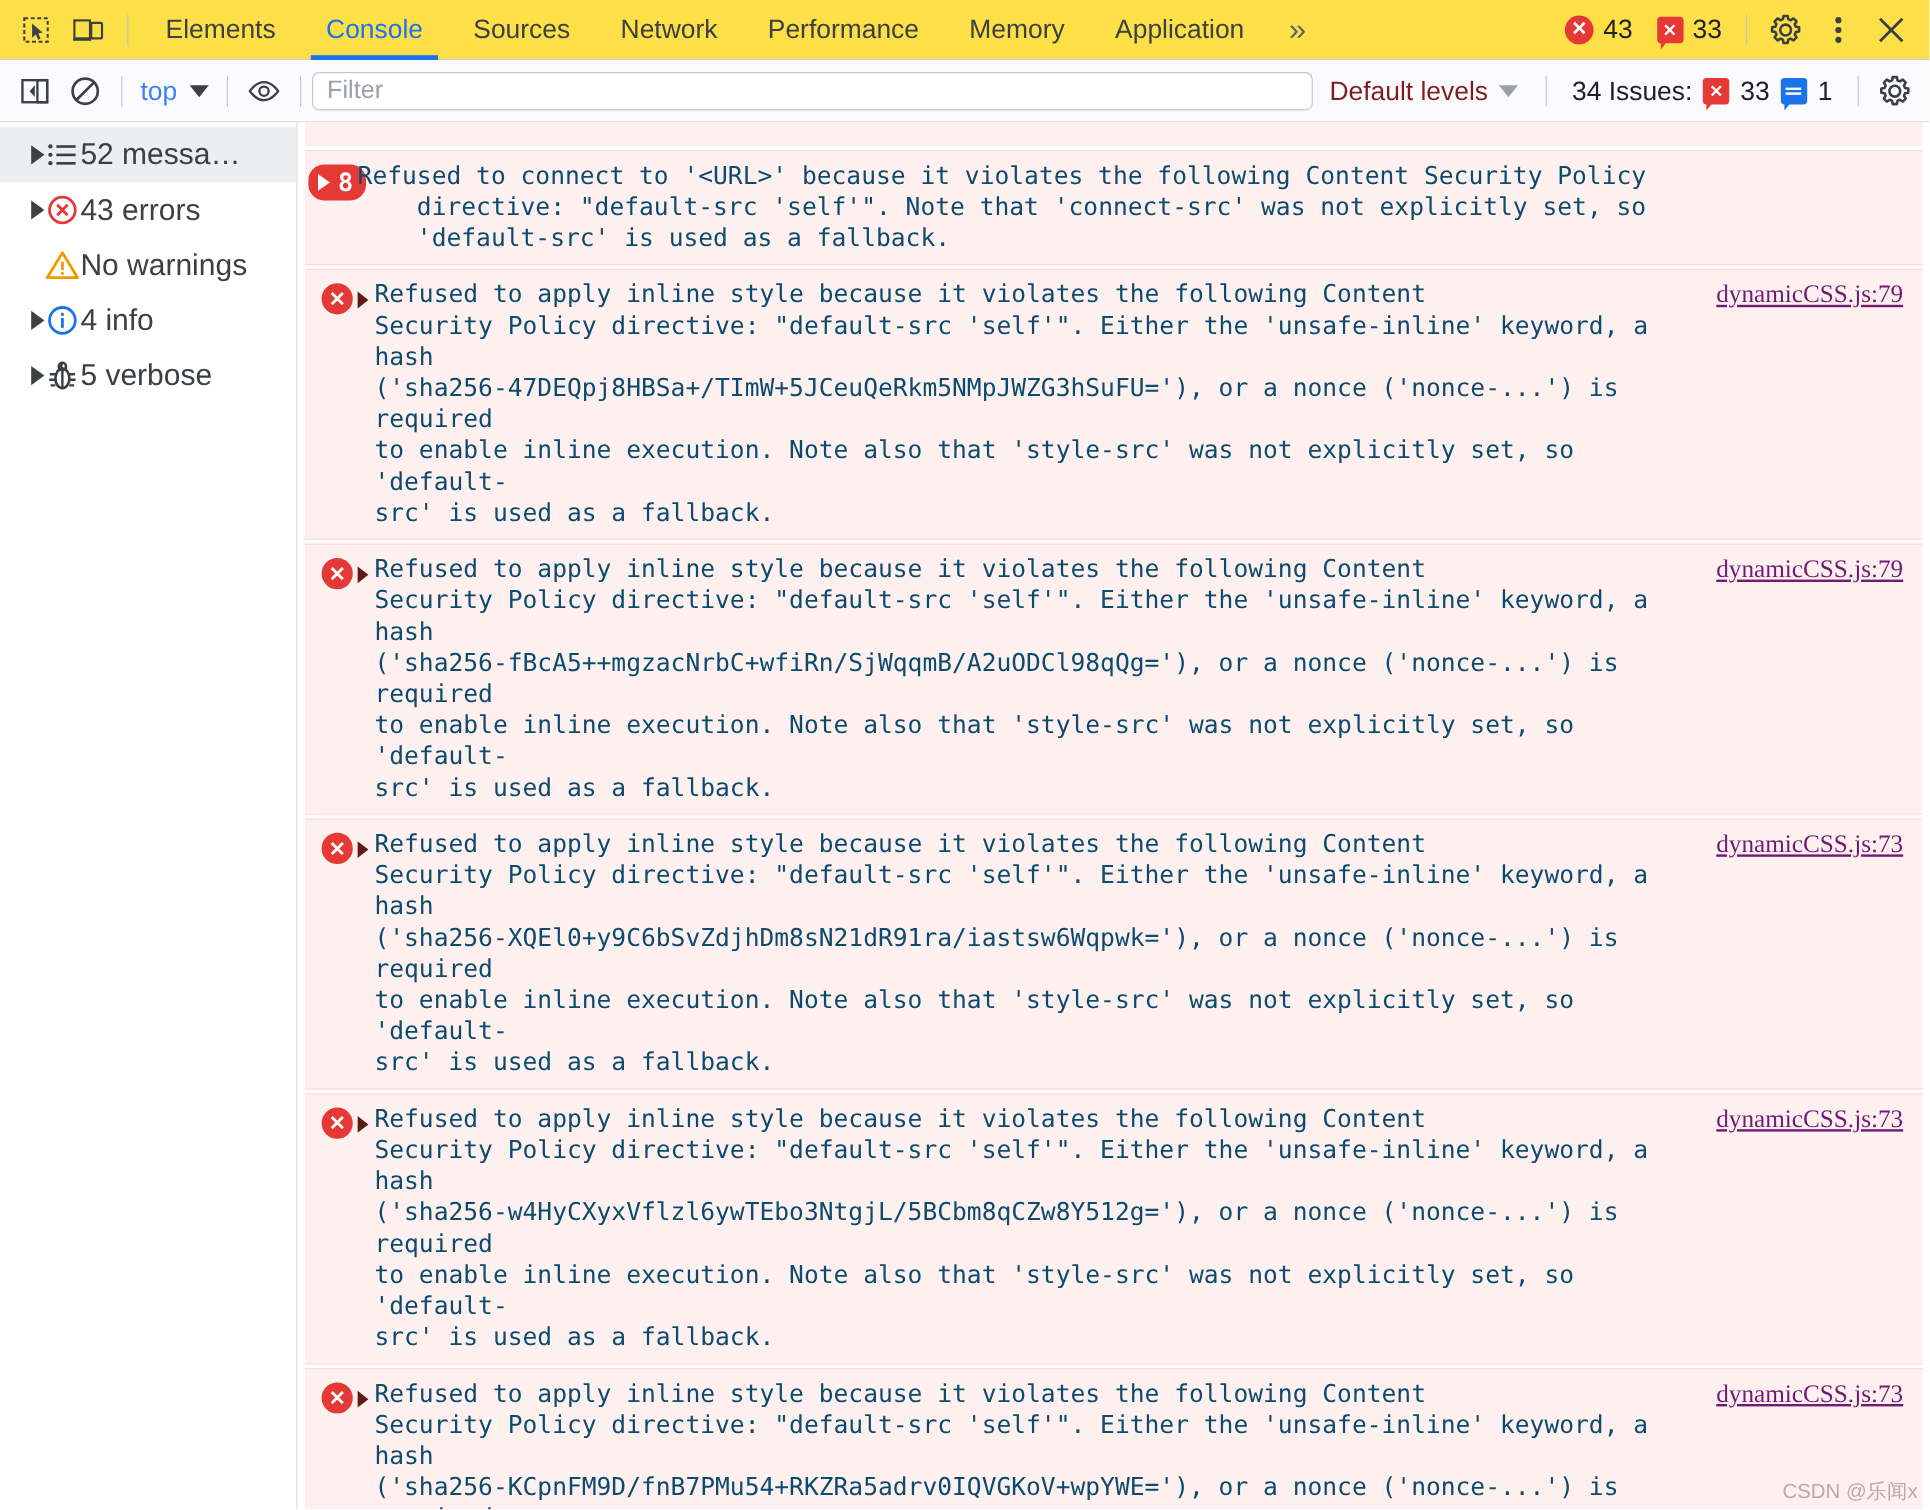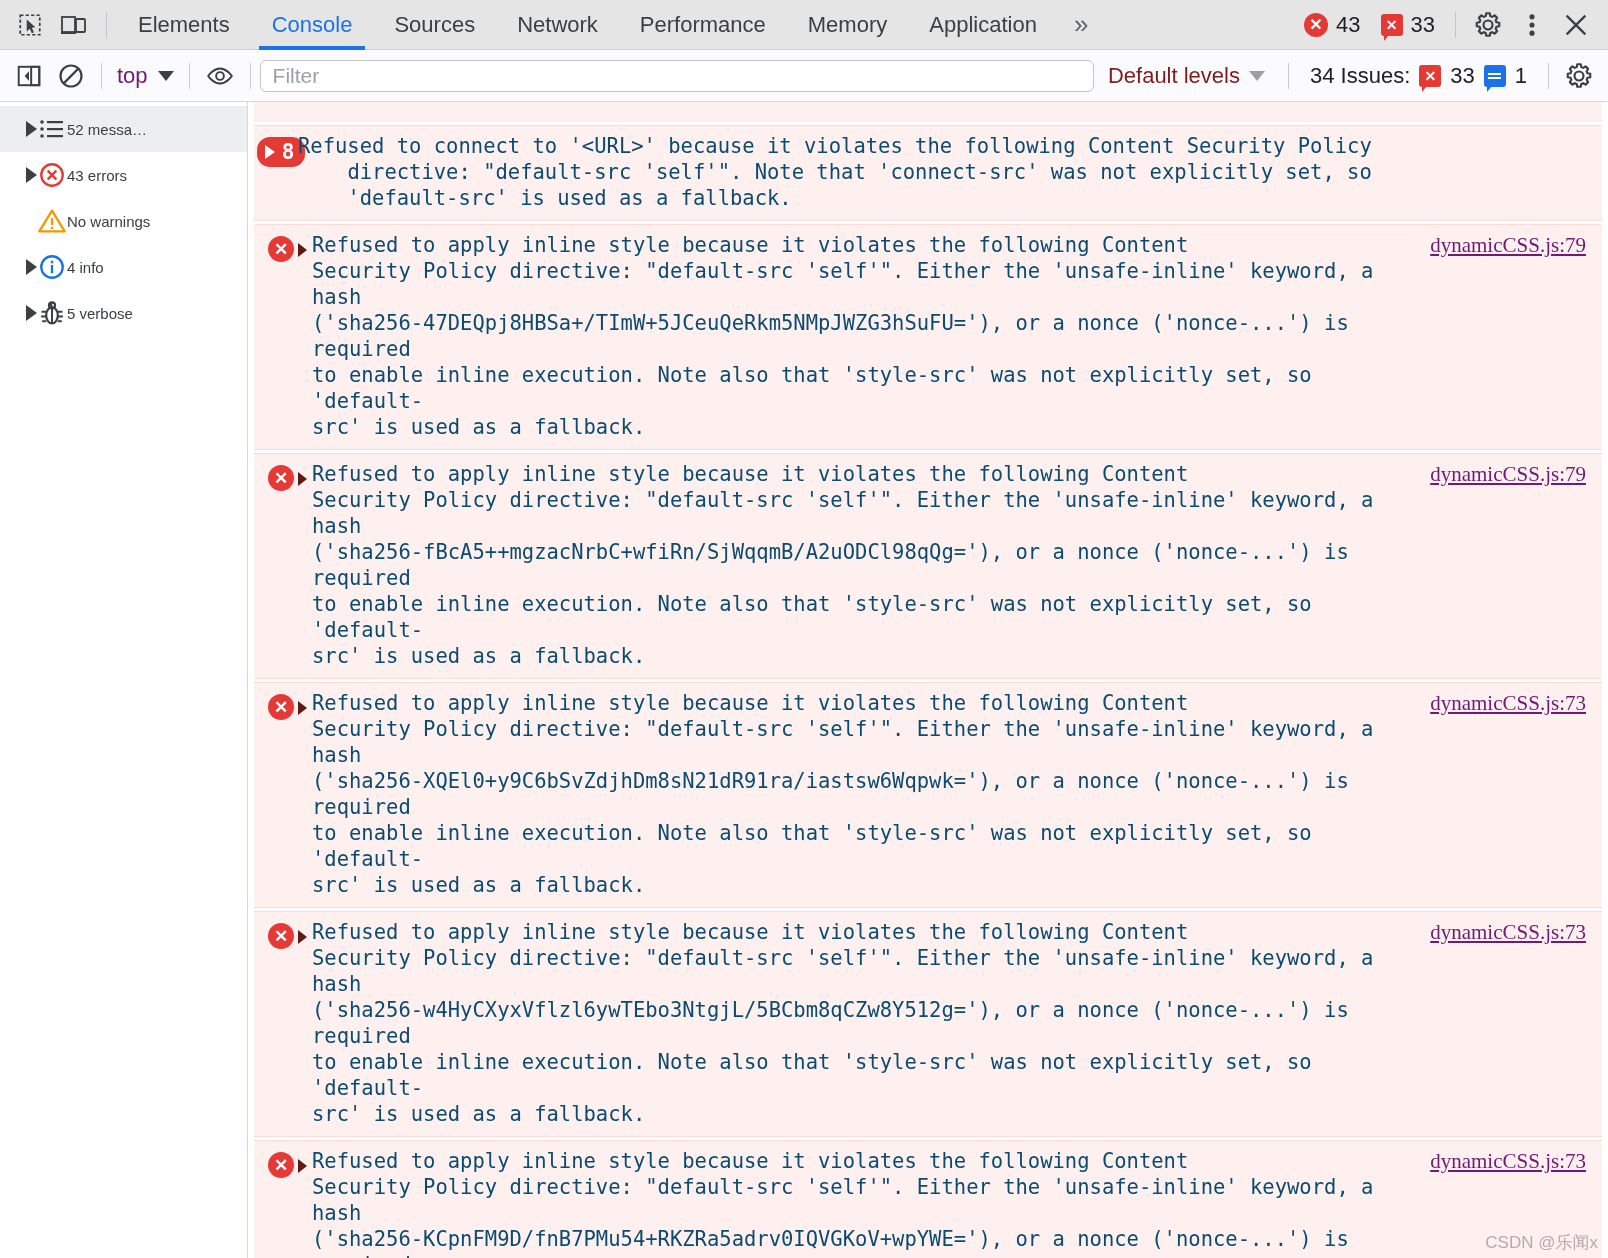--- a/index.html
+++ b/index.html
@@ -12,21 +12,21 @@
   }
   .devtools {
     width: 1608px; height: 1258px;
     display: flex; flex-direction: column;
     background: #ffffff;
   }
 
   
   .tabbar {
     height: 50px; min-height: 50px;
-    background: #e5e5e5;
+    background: #fde047;
     display: flex; align-items: center;
     border-bottom: 1px solid #cdcdd2;
     position: relative;
   }
   .tb-icon {
     width: 44px; height: 44px;
     display: flex; align-items: center; justify-content: center;
     cursor: pointer; flex: 0 0 auto;
   }
   .tb-icon.first { margin-left: 8px; }
@@ -95,21 +95,21 @@
     padding: 0 8px;
   }
   .fb-icon {
     width: 42px; height: 42px;
     display: flex; align-items: center; justify-content: center;
     cursor: pointer; flex: 0 0 auto;
   }
   .fb-sep { width:1px; height: 26px; background:#c9c9ce; margin: 0 9px; flex:0 0 auto;}
   .ctx-select {
     display: flex; align-items: center; gap: 10px;
-    font-size: 22px; color: #701a75; padding: 0 6px; cursor: pointer;
+    font-size: 22px; color: #3b82f6; padding: 0 6px; cursor: pointer;
   }
   .caret { width:0;height:0; border-left:8px solid transparent; border-right:8px solid transparent; border-top:10px solid #3c4043;}
   .caret.gray { border-top-color:#9aa0a6; }
   .filter-input {
     flex: 1 1 auto; height: 32px;
     border: 1px solid #c5c5ca; border-radius: 6px;
     background: #fff; padding: 0 12px;
     font-size: 21px; color: #202124;
     font-family: "Liberation Sans", sans-serif;
     outline: none; min-width: 120px;
@@ -131,21 +131,21 @@
   .sidebar {
     width: 248px; min-width: 248px;
     background: #fff;
     border-right: 1px solid #d6d6db;
     padding-top: 4px;
     overflow: hidden;
   }
   .side-item {
     height: 46px; display: flex; align-items: center;
     padding-left: 26px; cursor: pointer;
-    font-size: 15px; color: #3c4043; white-space: nowrap;
+    font-size: 25px; color: #3c4043; white-space: nowrap;
   }
   .side-item.selected { background: #eceef0; }
   .twisty {
     width: 0; height: 0; flex: 0 0 auto;
     border-top: 8px solid transparent; border-bottom: 8px solid transparent;
     border-left: 11px solid #3c4043;
   }
   .twisty.hidden { visibility: hidden; }
   .side-ico { width: 30px; height: 30px; flex:0 0 auto; display:flex;align-items:center;justify-content:center;}
   .side-label { overflow: hidden; }

